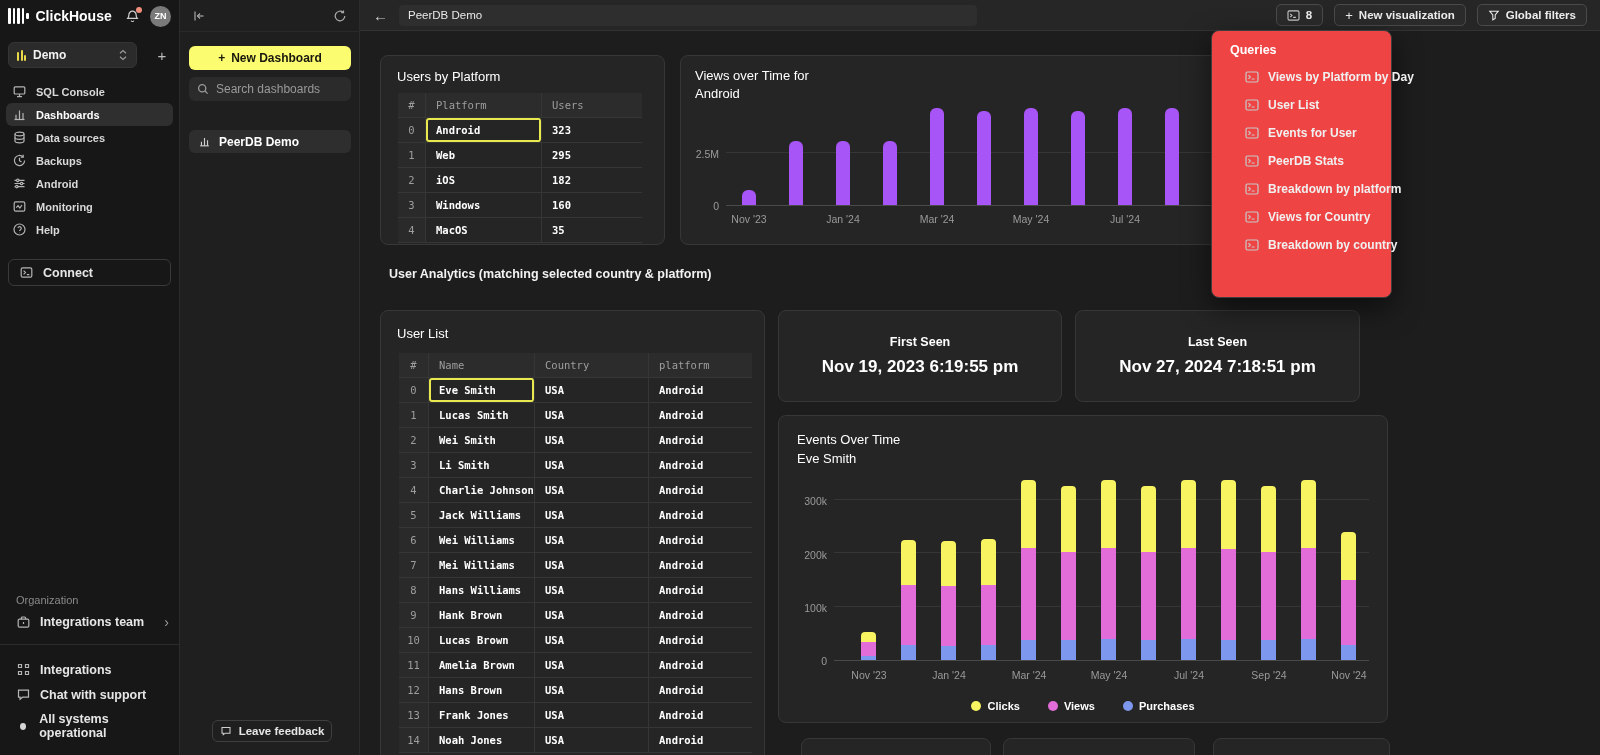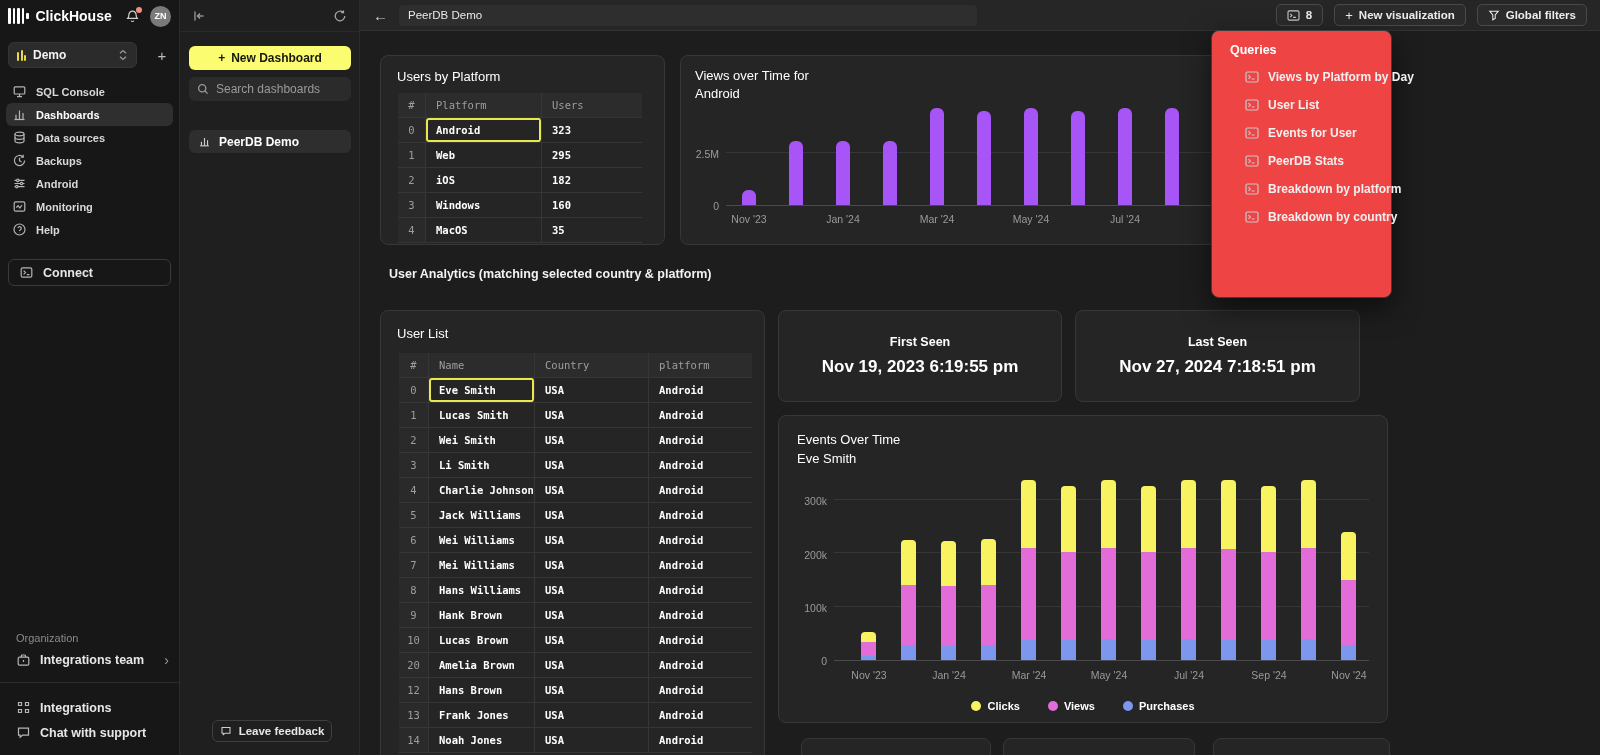--- a/index.html
+++ b/index.html
@@ -258,20 +258,24 @@
               <path d="M5.5 2.5h-3v3h3zM12.5 2.5h-3v3h3zM5.5 9.5h-3v3h3zM12.5 9.5h-3v3h3z"></path>
             </svg>
           <span>Integrations</span>
         </div>
         <div class="footitem">
           <svg class="navicon" viewBox="0 0 15 15" fill="none" stroke="currentColor" stroke-width="1.2">
               <path d="M2.5 3.2h10v7h-6l-2.4 2v-2H2.5z"></path>
             </svg>
           <span>Chat with support</span>
         </div>
+        <div class="footitem">
+          <span class="statusdot"></span>
+          <span>All systems operational</span>
+        </div>
       </div>
     </div>
   </div>
 
   <div class="dashpanel">
     <div class="dp-head">
       <svg width="14" height="14" viewBox="0 0 14 14" fill="none" stroke="#a9a9a9" stroke-width="1.2">
           <path d="M3 2.5v9"></path>
           <path d="M11.5 7H5.6"></path>
           <path d="M8 4.5 5.5 7 8 9.5"></path>
@@ -467,21 +471,21 @@
             <div class="td c2">USA</div>
             <div class="td c3">Android</div>
           </div>
           <div class="tr">
             <div class="td c0">10</div>
             <div class="td c1">Lucas Brown</div>
             <div class="td c2">USA</div>
             <div class="td c3">Android</div>
           </div>
           <div class="tr">
-            <div class="td c0">20</div>
+            <div class="td c0">11</div>
             <div class="td c1">Amelia Brown</div>
             <div class="td c2">USA</div>
             <div class="td c3">Android</div>
           </div>
           <div class="tr">
             <div class="td c0">12</div>
             <div class="td c1">Hans Brown</div>
             <div class="td c2">USA</div>
             <div class="td c3">Android</div>
           </div>
@@ -655,18 +659,25 @@
               <rect x="1" y="1" width="12" height="10" rx="1.5"></rect>
               <path d="M3.5 4.2 5.3 6 3.5 7.8M6.6 8h3"></path>
             </svg>
             <span>Breakdown by platform</span>
           </div>
           <div class="qitem">
             <svg class="termico" width="14" height="12" viewBox="0 0 14 12" fill="none" stroke="currentColor" stroke-width="1.2">
               <rect x="1" y="1" width="12" height="10" rx="1.5"></rect>
               <path d="M3.5 4.2 5.3 6 3.5 7.8M6.6 8h3"></path>
             </svg>
+            <span>Views for Country</span>
+          </div>
+          <div class="qitem">
+            <svg class="termico" width="14" height="12" viewBox="0 0 14 12" fill="none" stroke="currentColor" stroke-width="1.2">
+              <rect x="1" y="1" width="12" height="10" rx="1.5"></rect>
+              <path d="M3.5 4.2 5.3 6 3.5 7.8M6.6 8h3"></path>
+            </svg>
             <span>Breakdown by country</span>
           </div>
         </div>
     </div>
   </div>
 </div>
 
 </body></html>

